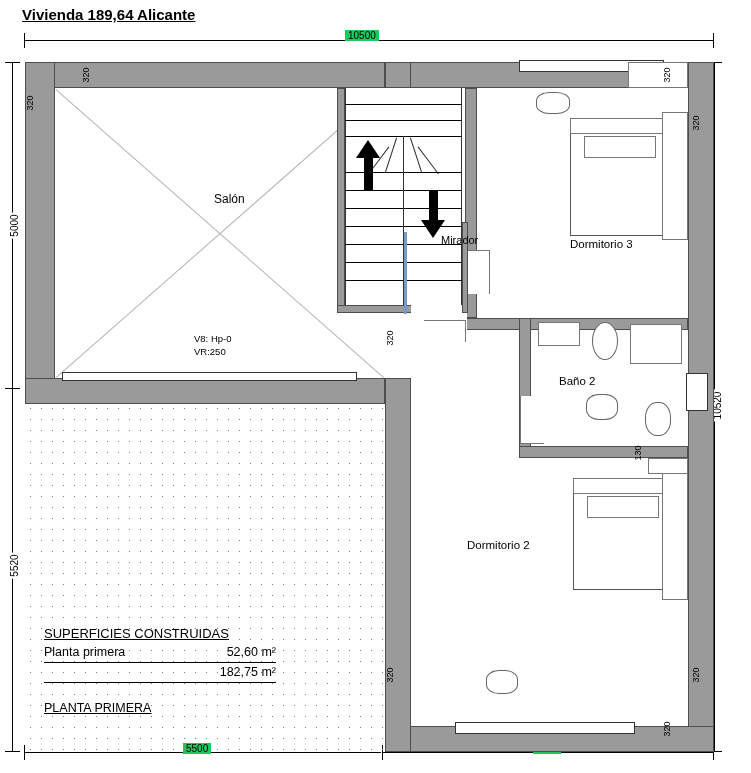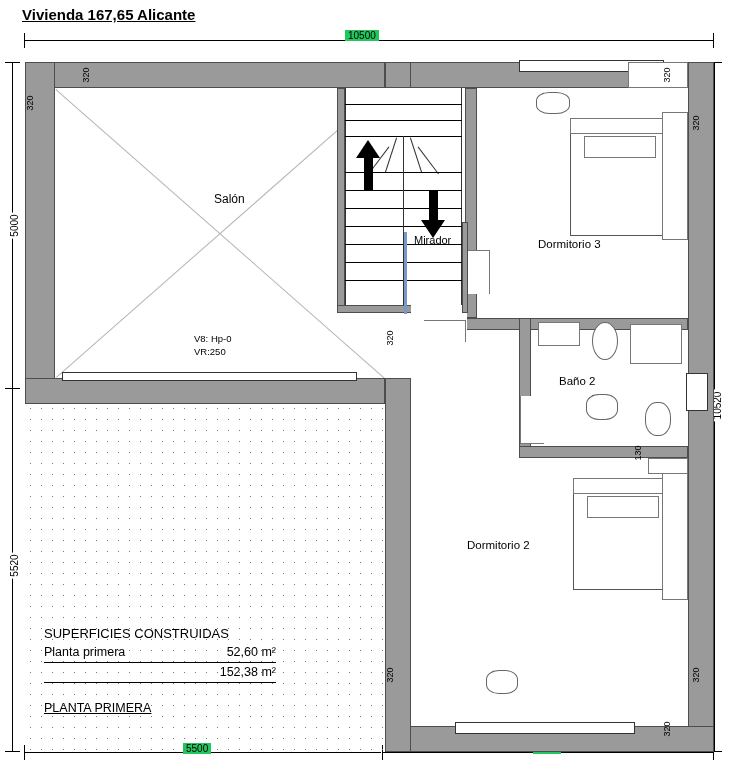--- a/index.html
+++ b/index.html
@@ -34,38 +34,38 @@
   .dotted{
     position:absolute;
     background-image:radial-gradient(#777 0.7px, transparent 0.8px);
     background-size:11px 11px;
   }
   .salon-fill{position:absolute;background:#ffffff;}
   .xline{position:absolute;background:#b4b4b4;height:1px;transform-origin:0 0;}
   .legend{
     position:absolute;left:44px;top:624px;font-size:12.5px;line-height:19px;
   }
-  .legend .hd{font-size:13px;}
+  .legend .hd{font-size:13px;text-decoration:underline;}
   .legend .row{display:flex;width:232px;border-bottom:1px solid #000;}
   .legend .row span:first-child{flex:1;}
   .legend .row span:last-child{text-align:right;}
   .legend .plant{margin-top:16px;text-decoration:underline;font-size:12.5px;}
   .smalltxt{position:absolute;font-size:9.5px;}
   .vtxt{position:absolute;font-size:9px;transform:rotate(-90deg);transform-origin:center center;}
   .furn{position:absolute;border:1px solid #555;box-sizing:border-box;background:#fff;}
   .furn-thin{position:absolute;border:1px solid #777;box-sizing:border-box;background:#fff;}
   .circle{position:absolute;border:1px solid #666;border-radius:50%;background:#fff;box-sizing:border-box;}
   .stairstep{position:absolute;background:#000;height:1px;}
   .win{position:absolute;background:#fff;border:1px solid #333;box-sizing:border-box;}
   .plant-ic{position:absolute;font-size:13px;color:#444;}
 </style>
 </head>
 <body>
 
-<div class="abs title">Vivienda 167,65 Alicante</div>
+<div class="abs title">Vivienda 189,64 Alicante</div>
 
 <div>
   <div class="dimline-h" style="left:24px;top:40px;width:690px;"></div>
   <div class="tick" style="left:24px;top:33px;width:1px;height:15px;"></div>
   <div class="tick" style="left:713px;top:33px;width:1px;height:15px;"></div>
   <div class="dimtext" style="left:345px;top:30px;">10500</div>
 </div>
 
 <div>
   <div class="dimline-v" style="left:714px;top:62px;height:690px;"></div>
@@ -132,22 +132,22 @@
 <div class="wall" style="left:462px;top:222px;width:6px;height:91px;"></div>
 
 <div class="room-fill" style="left:477px;top:88px;width:211px;height:230px;"></div>
 <div class="room-fill" style="left:531px;top:330px;width:157px;height:116px;"></div>
 <div class="room-fill" style="left:411px;top:458px;width:277px;height:268px;"></div>
 <div class="room-fill" style="left:411px;top:330px;width:108px;height:128px;"></div>
 <div class="room-fill" style="left:411px;top:313px;width:56px;height:20px;"></div>
 <div class="room-fill" style="left:411px;top:222px;width:51px;height:91px;"></div>
 <div class="room-fill" style="left:345px;top:88px;width:117px;height:217px;"></div>
 
-<div class="room-label" style="left:398px;top:234px;font-size:11px;">Mirador</div>
-<div class="room-label" style="left:522px;top:238px;font-size:11.5px;">Dormitorio 3</div>
+<div class="room-label" style="left:425px;top:234px;font-size:11px;">Mirador</div>
+<div class="room-label" style="left:554px;top:238px;font-size:11.5px;">Dormitorio 3</div>
 <div class="room-label" style="left:543px;top:375px;font-size:11.5px;">Baño 2</div>
 <div class="room-label" style="left:451px;top:539px;font-size:11.5px;">Dormitorio 2</div>
 
 <div>
   <div class="thinline" style="left:345px;top:88px;width:1px;height:217px;background:#333;"></div>
   <div class="thinline" style="left:461px;top:88px;width:1px;height:217px;background:#333;"></div>
 
   <div class="stairstep" style="left:345px;top:104px;width:117px;"></div>
   <div class="stairstep" style="left:345px;top:120px;width:117px;"></div>
   <div class="stairstep" style="left:345px;top:136px;width:117px;"></div>
@@ -230,16 +230,16 @@
 <div class="vtxt" style="left:659px;top:724px;">320</div>
 <div class="vtxt" style="left:630px;top:448px;">130</div>
 
 <div class="legend">
   <div class="hd">SUPERFICIES CONSTRUIDAS</div>
   <div class="row">
     <span>Planta primera</span>
     <span>52,60 m²</span>
   </div>
   <div class="row">
-    <span>152,38 m²</span>
+    <span>182,75 m²</span>
   </div>
   <div class="plant">PLANTA PRIMERA</div>
 </div>
 
 </body></html>

